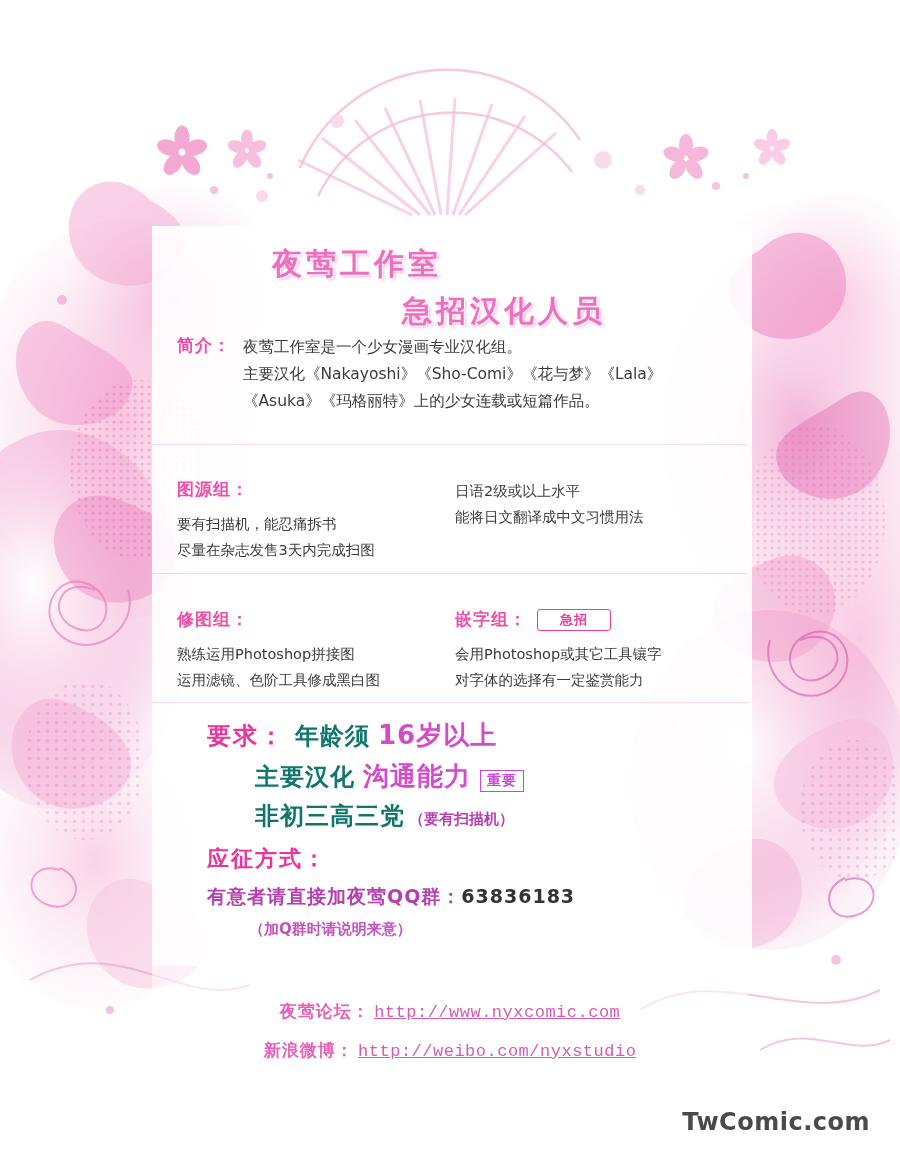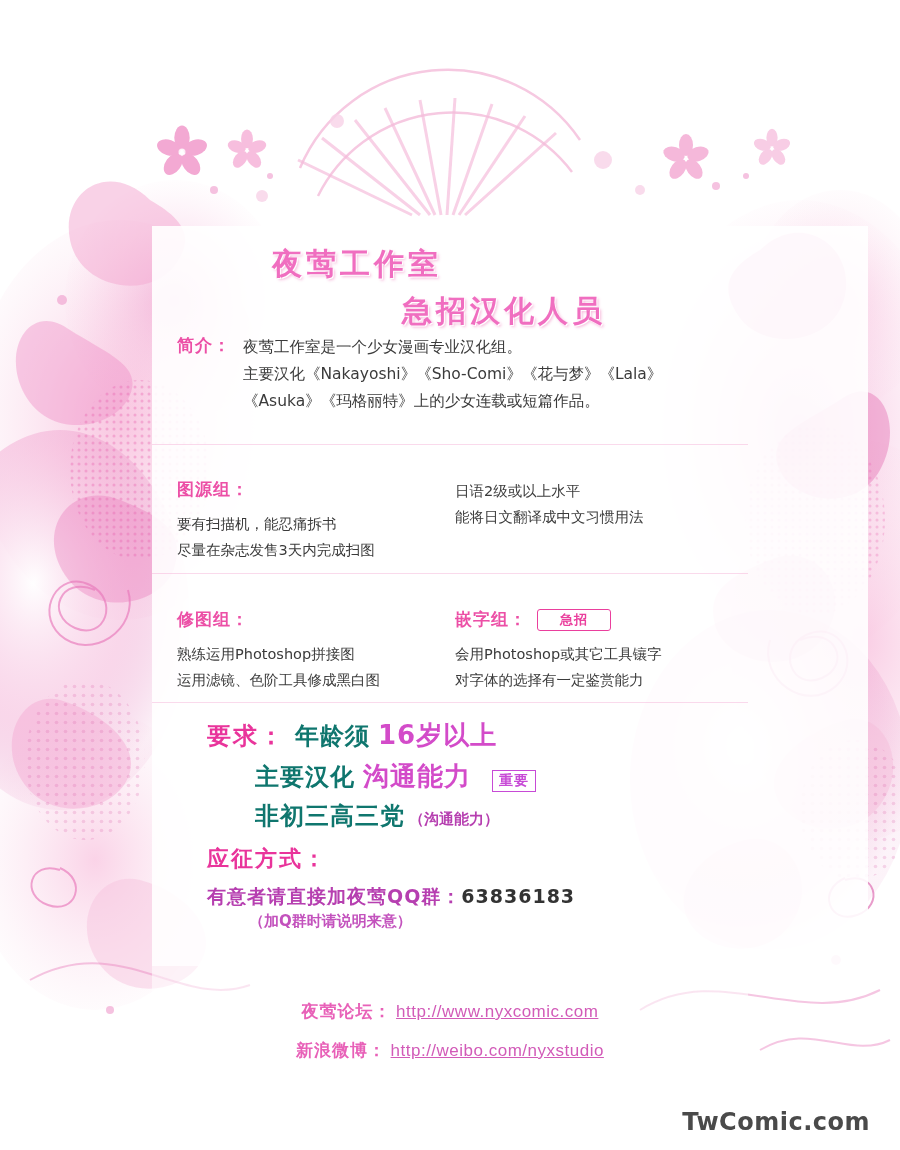--- a/index.html
+++ b/index.html
@@ -14,21 +14,21 @@
   }
 
   
   #bg { position: absolute; inset: 0; width: 900px; height: 1150px; }
 
   
   .panel {
     position: absolute;
     left: 152px;
     top: 226px;
-    width: 716px;
+    width: 600px;
     height: 740px;
     background: rgba(255,255,255,0.90);
     z-index: 5;
   }
   .panel-lower {
     position: absolute;
     left: 152px;
     top: 966px;
     width: 596px;
     height: 125px;
@@ -143,21 +143,21 @@
   .req-strong.big { font-size: 26px; color: #d34bc9; }
   .req-row2 { padding-left: 48px; }
   .req-row3 { padding-left: 48px; }
   .badge-box {
     display: inline-block;
     border: 1px solid #c74ad6;
     color: #c74ad6;
     font-size: 14px;
     font-weight: bold;
     padding: 1px 6px;
-    margin-left: 21px;
+    margin-left: 9px;
     letter-spacing: 1px;
     font-family: "DejaVu Sans", sans-serif;
   }
   .req-note {
     font-family: "DejaVu Sans", sans-serif;
     font-size: 15px;
     color: #b63fb0;
     font-weight: bold;
   }
 
@@ -175,42 +175,42 @@
   .apply-line {
     font-family: "DejaVu Sans", sans-serif;
     font-weight: bold;
     font-size: 19px;
     color: #b63fb0;
     letter-spacing: 1px;
     white-space: nowrap;
   }
   .apply-qq { color: #333; font-weight: bold; }
   .apply-sub {
-    margin-top: 2px;
+    margin-top: 10px;
     padding-left: 42px;
     font-family: "DejaVu Sans", sans-serif;
     font-size: 15px;
     color: #c352bd;
     font-weight: bold;
   }
 
   
   .footer {
     position: absolute; left: 152px; top: 1000px; width: 596px;
     z-index: 8;
     text-align: center;
   }
   .foot-row { margin-bottom: 16px; white-space: nowrap; }
   .foot-label {
     font-family: "DejaVu Sans", sans-serif;
     font-size: 17px; font-weight: bold; color: #e861b8;
     letter-spacing: 1px;
   }
   .foot-url {
-    font-family: Liberation Sans, sans-serif;
+    font-family: Liberation Mono, monospace;
     font-size: 17px; color: #d25bb8; text-decoration: underline;
     letter-spacing: 0.5px;
   }
 
   
   .watermark {
     position: absolute;
     right: 30px; bottom: 14px;
     font-family: "DejaVu Sans", sans-serif;
     font-size: 24px;
@@ -433,21 +433,21 @@
       <span class="req-strong" style="margin-left:10px">年龄须</span>
       <span class="req-strong big" style="margin-left:8px">16岁以上</span>
     </div>
     <div class="req-row req-row2">
       <span class="req-strong">主要汉化</span>
       <span class="req-strong big" style="margin-left:8px">沟通能力</span>
       <span class="badge-box">重要</span>
     </div>
     <div class="req-row req-row3">
       <span class="req-strong">非初三高三党</span>
-      <span class="req-note" style="margin-left:4px">（沟通能力）</span>
+      <span class="req-note" style="margin-left:4px">（要有扫描机）</span>
     </div>
   </div>
 
   <div class="apply">
     <div class="apply-title">应征方式：</div>
     <div class="apply-line">
       <span>有意者请直接加夜莺QQ群：</span><span class="apply-qq">63836183</span>
     </div>
     <div class="apply-sub">（加Q群时请说明来意）</div>
   </div>

